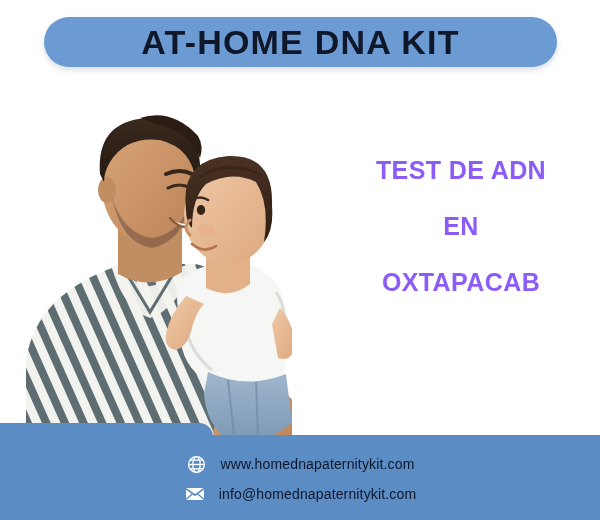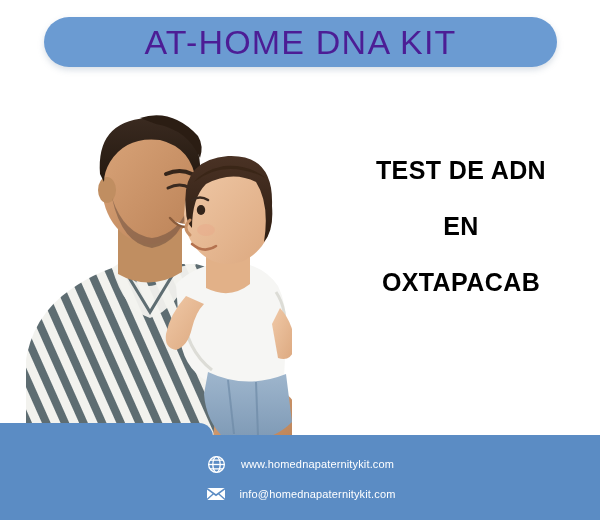--- a/index.html
+++ b/index.html
@@ -29,23 +29,23 @@
     width: 513px;
     height: 50px;
     background: #6b9bd2;
     border-radius: 26px;
     box-shadow: 0 3px 6px rgba(120,140,165,0.28);
     display: flex;
     align-items: center;
     justify-content: center;
   }
   .header-badge-text {
-    color: #4c1d95;
+    color: #0f172a;
     font-size: 34px;
-    font-weight: normal;
+    font-weight: bold;
     letter-spacing: 1.2px;
     line-height: 1;
     white-space: nowrap;
   }
 
   
   .photo-wrap {
     position: absolute;
     left: 0px;
     top: 78px;
@@ -66,21 +66,21 @@
 
   
   .title-block {
     position: absolute;
     left: 330px;
     top: 158px;
     width: 262px;
     text-align: center;
   }
   .title-line {
-    color: #000000;
+    color: #8b5cf6;
     font-size: 25px;
     font-weight: bold;
     letter-spacing: 0.4px;
     line-height: 1;
     white-space: nowrap;
   }
   .title-line.l1 { margin-top: 0px; }
   .title-line.l2 { margin-top: 31px; }
   .title-line.l3 { margin-top: 31px; }
 
@@ -131,24 +131,24 @@
     display: inline-flex;
     align-items: center;
     justify-content: center;
     width: 22px;
     height: 22px;
     margin-right: 13px;
     flex: 0 0 auto;
   }
   .contact-icon svg { display: block; }
   .contact-text {
-    font-size: 11px;
+    font-size: 14px;
     letter-spacing: 0.15px;
     line-height: 1;
-    color: #ffffff;
+    color: #0f172a;
   }
 </style>
 </head>
 <body>
 
 <div class="poster">
 
   <div class="header-badge">
     <div class="header-badge-text">AT-HOME DNA KIT</div>
   </div>

